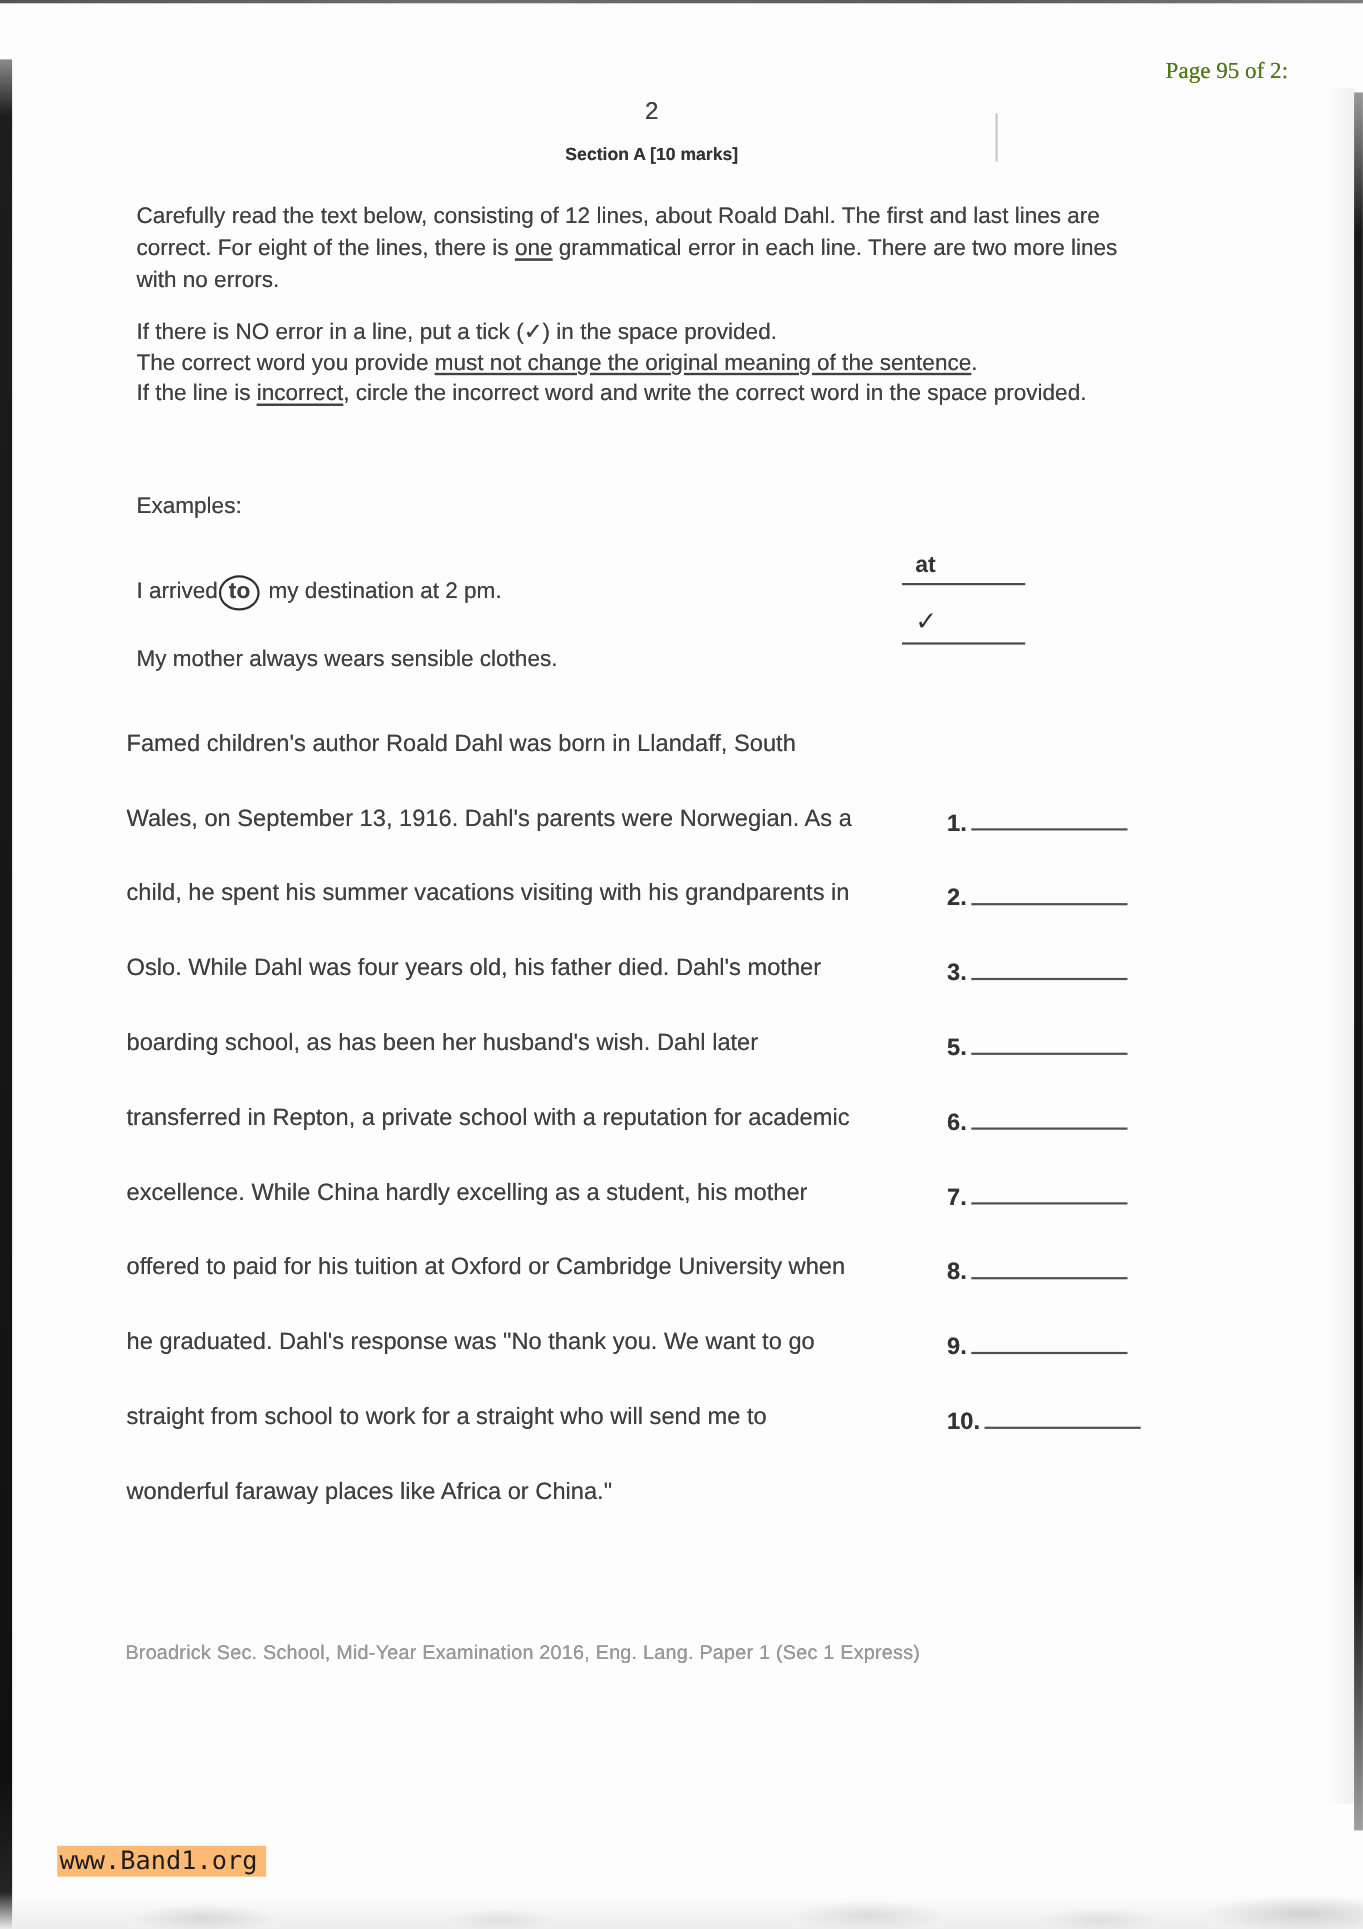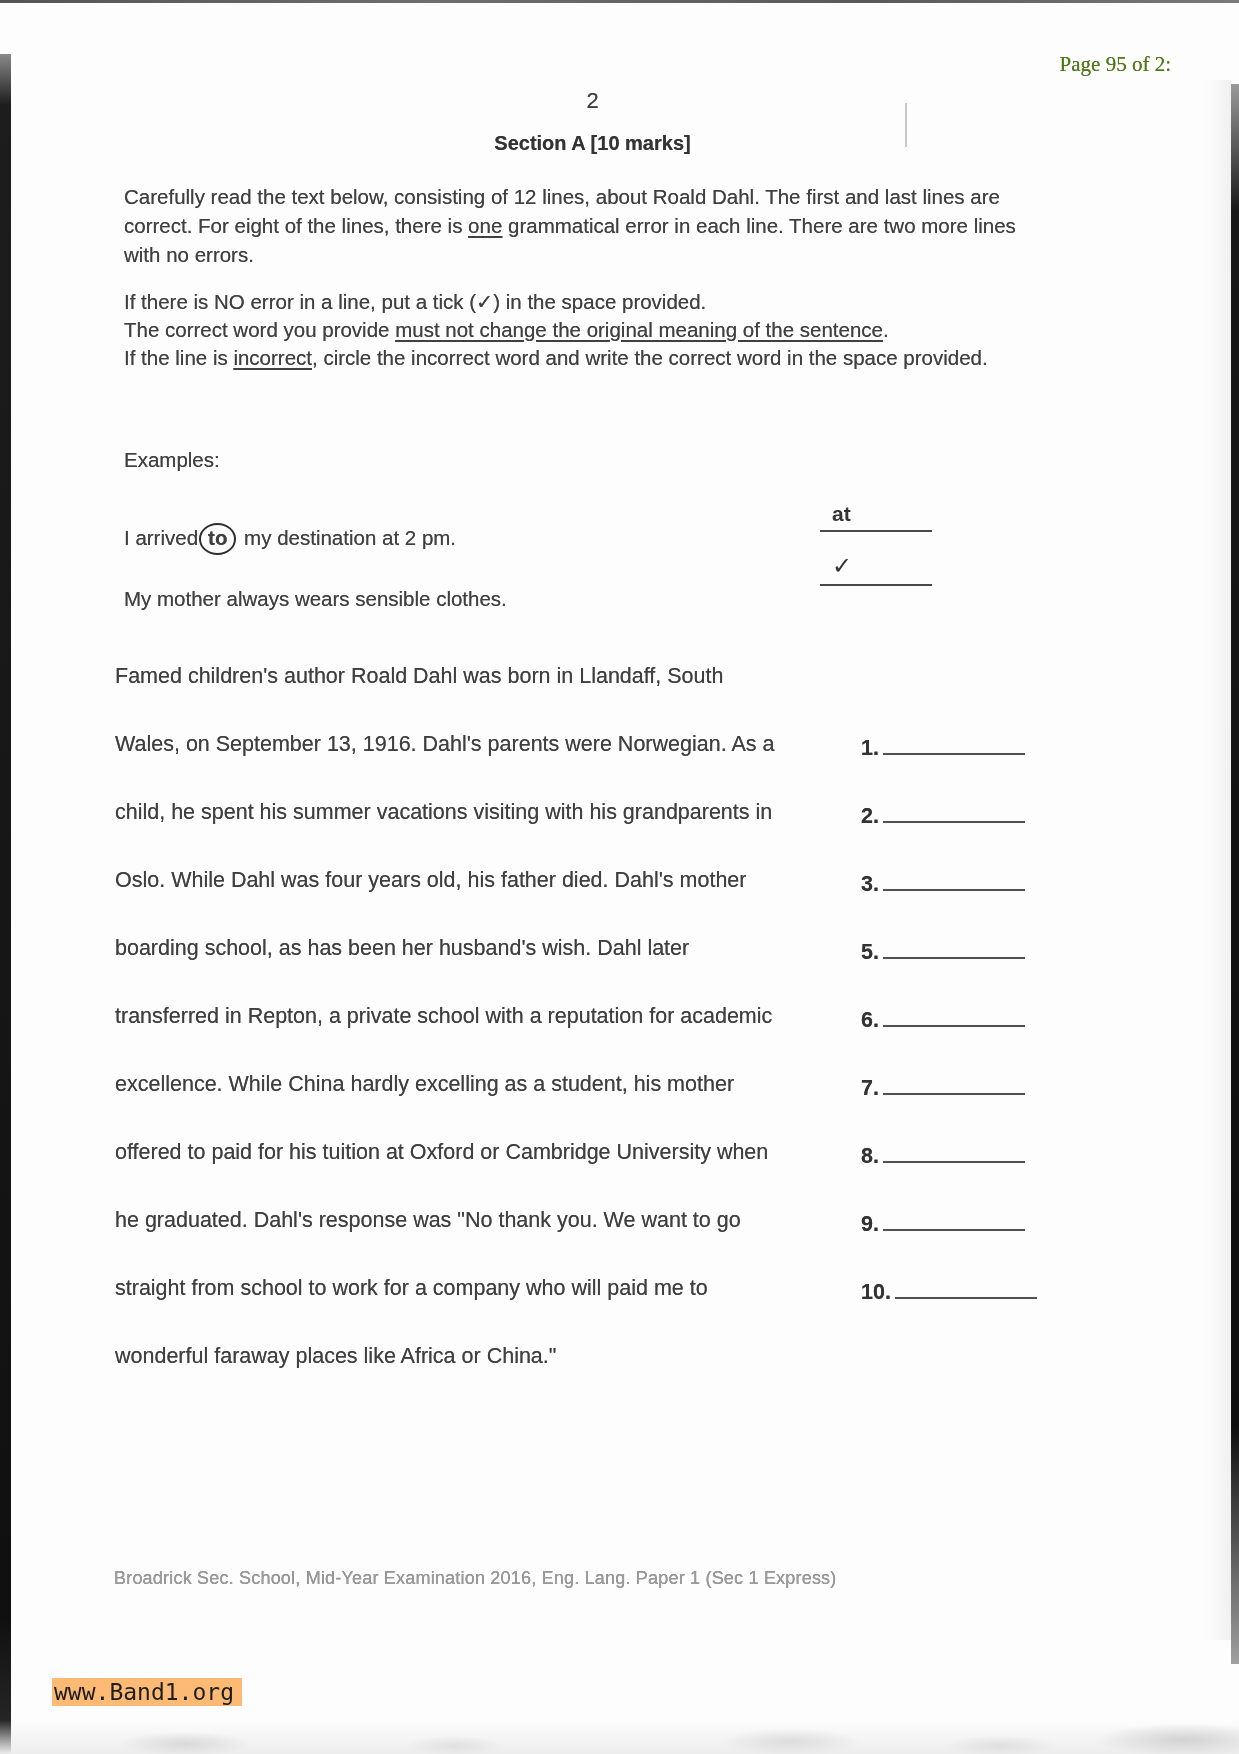--- a/index.html
+++ b/index.html
@@ -27,21 +27,21 @@
       radial-gradient(ellipse 80px 16px at 1000px 26px,#dfdfdf,transparent 70%),
       radial-gradient(ellipse 130px 24px at 1185px 20px,#d2d2d2,transparent 70%),
       linear-gradient(180deg,rgba(242,242,242,0),#ededed);}
   .scratch{position:absolute;left:905px;top:103px;width:2px;height:44px;background:#c9c9c9;}
 
   
   .page-info{position:absolute;top:52px;right:68px;
     font-family:"Liberation Serif", serif;font-size:21px;color:#4d7c0f;}
   .center-band{position:absolute;left:0;width:1185px;text-align:center;}
   .page-number{top:88px;font-size:22px;}
-  .section-title{top:132px;font-size:20px;font-weight:bold;color:#333;}
+  .section-title{top:132px;font-size:16px;font-weight:bold;color:#333;}
 
   
   .scan-text{text-shadow:0 0 .5px rgba(80,80,80,.85);}
   .intro{position:absolute;top:182px;left:124px;width:914px;
     font-size:20.5px;line-height:29px;}
   .instructions{position:absolute;top:288px;left:124px;width:914px;
     font-size:20.5px;line-height:28px;}
   .u{text-decoration:underline;text-underline-offset:3px;}
 
   .examples-heading{position:absolute;top:448px;left:124px;font-size:20.5px;}
@@ -63,21 +63,21 @@
   .p-row{position:relative;height:68px;}
   .p-text{position:absolute;left:0;top:50%;transform:translateY(-50%);
     font-size:21.5px;white-space:nowrap;color:#3f3f3f;}
   .p-answer{position:absolute;left:746px;top:50%;transform:translateY(-50%);
     white-space:nowrap;}
   .p-num{font-size:21.5px;font-weight:bold;color:#333;}
   .p-blank{display:inline-block;width:142px;height:26px;margin-left:4px;
     border-bottom:2px solid #505050;}
 
   
-  .exam-footer{position:absolute;top:1568px;left:114px;
+  .exam-footer{position:absolute;top:1492px;left:114px;
     font-size:18px;color:#9b9b9b;letter-spacing:.2px;}
   .watermark{position:absolute;top:1678px;left:52px;
     font-family:"DejaVu Sans Mono", monospace;font-size:23px;color:#1d1d1d;
     background:#fdba74;padding:1px 8px 1px 2px;}
 </style>
 </head>
 <body>
 
 <div class="top-edge"></div>
 <div class="left-edge"></div>
@@ -165,21 +165,21 @@
       <span class="p-num scan-text">8.</span><span class="p-blank"></span>
     </span>
   </div>
     <div class="p-row">
     <span class="p-text scan-text">he graduated. Dahl's response was "No thank you. We want to go</span>
     <span class="p-answer">
       <span class="p-num scan-text">9.</span><span class="p-blank"></span>
     </span>
   </div>
     <div class="p-row">
-    <span class="p-text scan-text">straight from school to work for a company who will paid me to</span>
+    <span class="p-text scan-text">straight from school to work for a straight who will send me to</span>
     <span class="p-answer">
       <span class="p-num scan-text">10.</span><span class="p-blank"></span>
     </span>
   </div>
     <div class="p-row">
     <span class="p-text scan-text">wonderful faraway places like Africa or China."</span>
 
   </div>
   </div>
 

